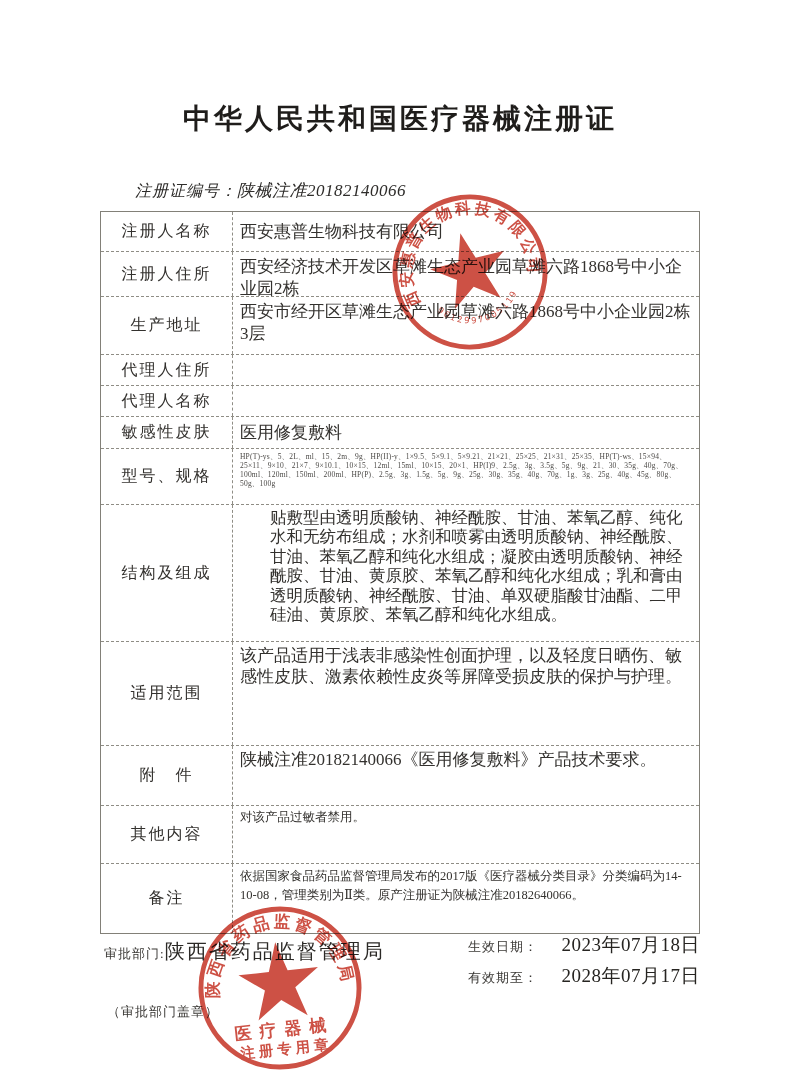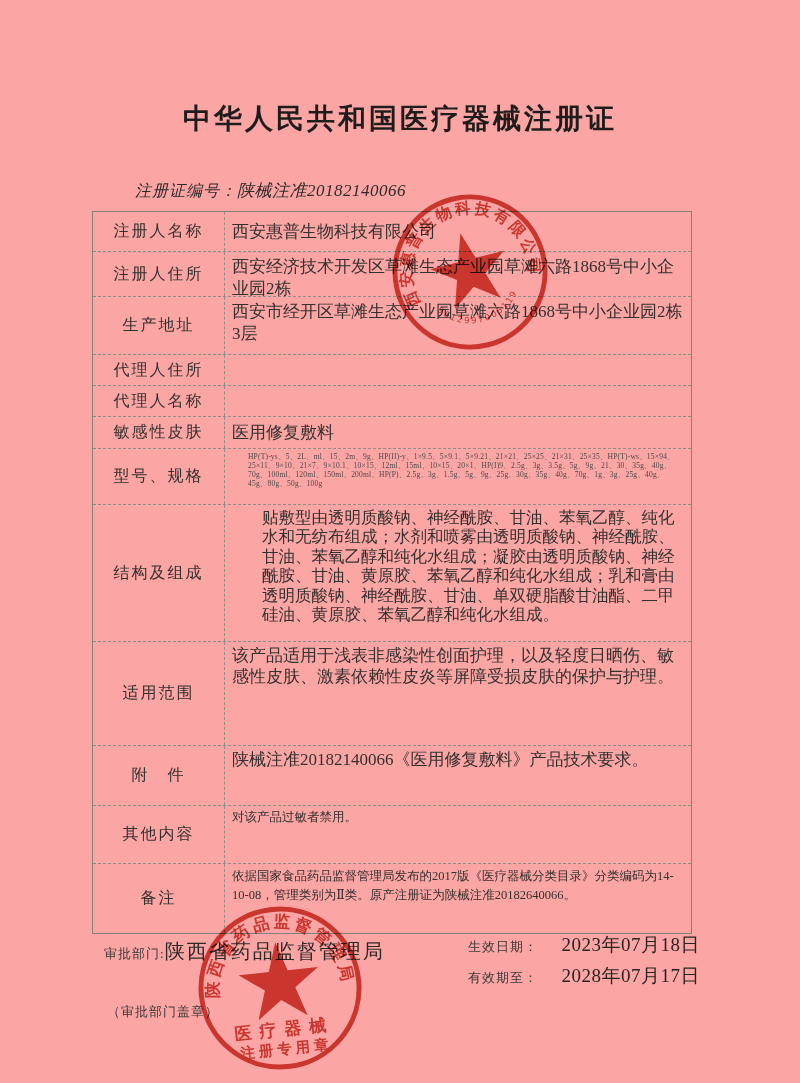--- a/index.html
+++ b/index.html
@@ -1,39 +1,39 @@
 <!DOCTYPE html>
 <html><head>
 <meta charset="utf-8">
 <style>
   html,body{margin:0;padding:0;background:#e8e8e8;}
   .page{
     position:relative;
     width:800px;height:1083px;
     margin:0 auto;
-    background:#fca5a5;
+    background:#ffffff;
     overflow:hidden;
     font-family:"Liberation Serif","DejaVu Serif",serif;
     color:#2e2c2a;
   }
   
   .title{
     position:absolute;left:0;top:100px;width:100%;
     text-align:center;
     font-size:28px;font-weight:bold;letter-spacing:3px;
     color:#1f1d1b;
   }
   .cert-line{
     position:absolute;left:135px;top:179px;
     font-size:16px;letter-spacing:1px;white-space:nowrap;font-style:italic;
   }
   .cert-line .cert-no{font-size:17px;letter-spacing:.5px;}
   
   .cert-table{
-    position:absolute;left:92px;top:211px;width:600px;
+    position:absolute;left:100px;top:211px;width:600px;
     border:1px solid #828078;
     box-sizing:border-box;
     background:transparent;
   }
   .row{display:flex;box-sizing:border-box;}
   .row + .row{border-top:1px dashed #8f8d85;}
   .cell-label{
     width:132px;flex:0 0 132px;box-sizing:border-box;
     border-right:1px dashed #8f8d85;
     display:flex;align-items:center;justify-content:center;
@@ -47,21 +47,21 @@
     font-size:17px;line-height:21px;color:#33312e;
     display:flex;align-items:center;
   }
   .row.top .cell-value{align-items:flex-start;padding-top:3px;}
   
   .r0{height:39px;} .r1{height:45px;justify-content:space-between;} .r2{height:58px;}
   .r3{height:31px;} .r4{height:31px;} .r5{height:32px;}
   .r6{height:56px;} .r7{height:137px;} .r8{height:104px;}
   .r9{height:60px;} .r10{height:58px;} .r11{height:70px;}
   .r1 .cell-value,.r2 .cell-value{line-height:22px;align-items:flex-start;padding-top:4px;}
-  .r6 .cell-value{font-size:7.5px;line-height:9px;letter-spacing:.2px;color:#4a4845;align-items:flex-start;padding-top:4px;margin-left:16px;}
+  .r6 .cell-value{font-size:7.5px;line-height:9px;letter-spacing:.2px;color:#4a4845;align-items:flex-start;padding-top:4px;}
   .r7 .cell-value{font-size:16.5px;line-height:19.4px;margin-left:30px;}
   .r8 .cell-value{font-size:17px;line-height:21px;}
   .r9 .cell-value{font-size:17px;line-height:22px;}
   .r10 .cell-value{font-size:12.5px;line-height:16px;}
   .r11 .cell-value{font-size:12.5px;line-height:19px;}
   
   .approval-line{
     position:absolute;left:104px;top:938px;white-space:nowrap;
   }
   .approval-line .lbl{font-size:13px;letter-spacing:1px;color:#3a3835;}

